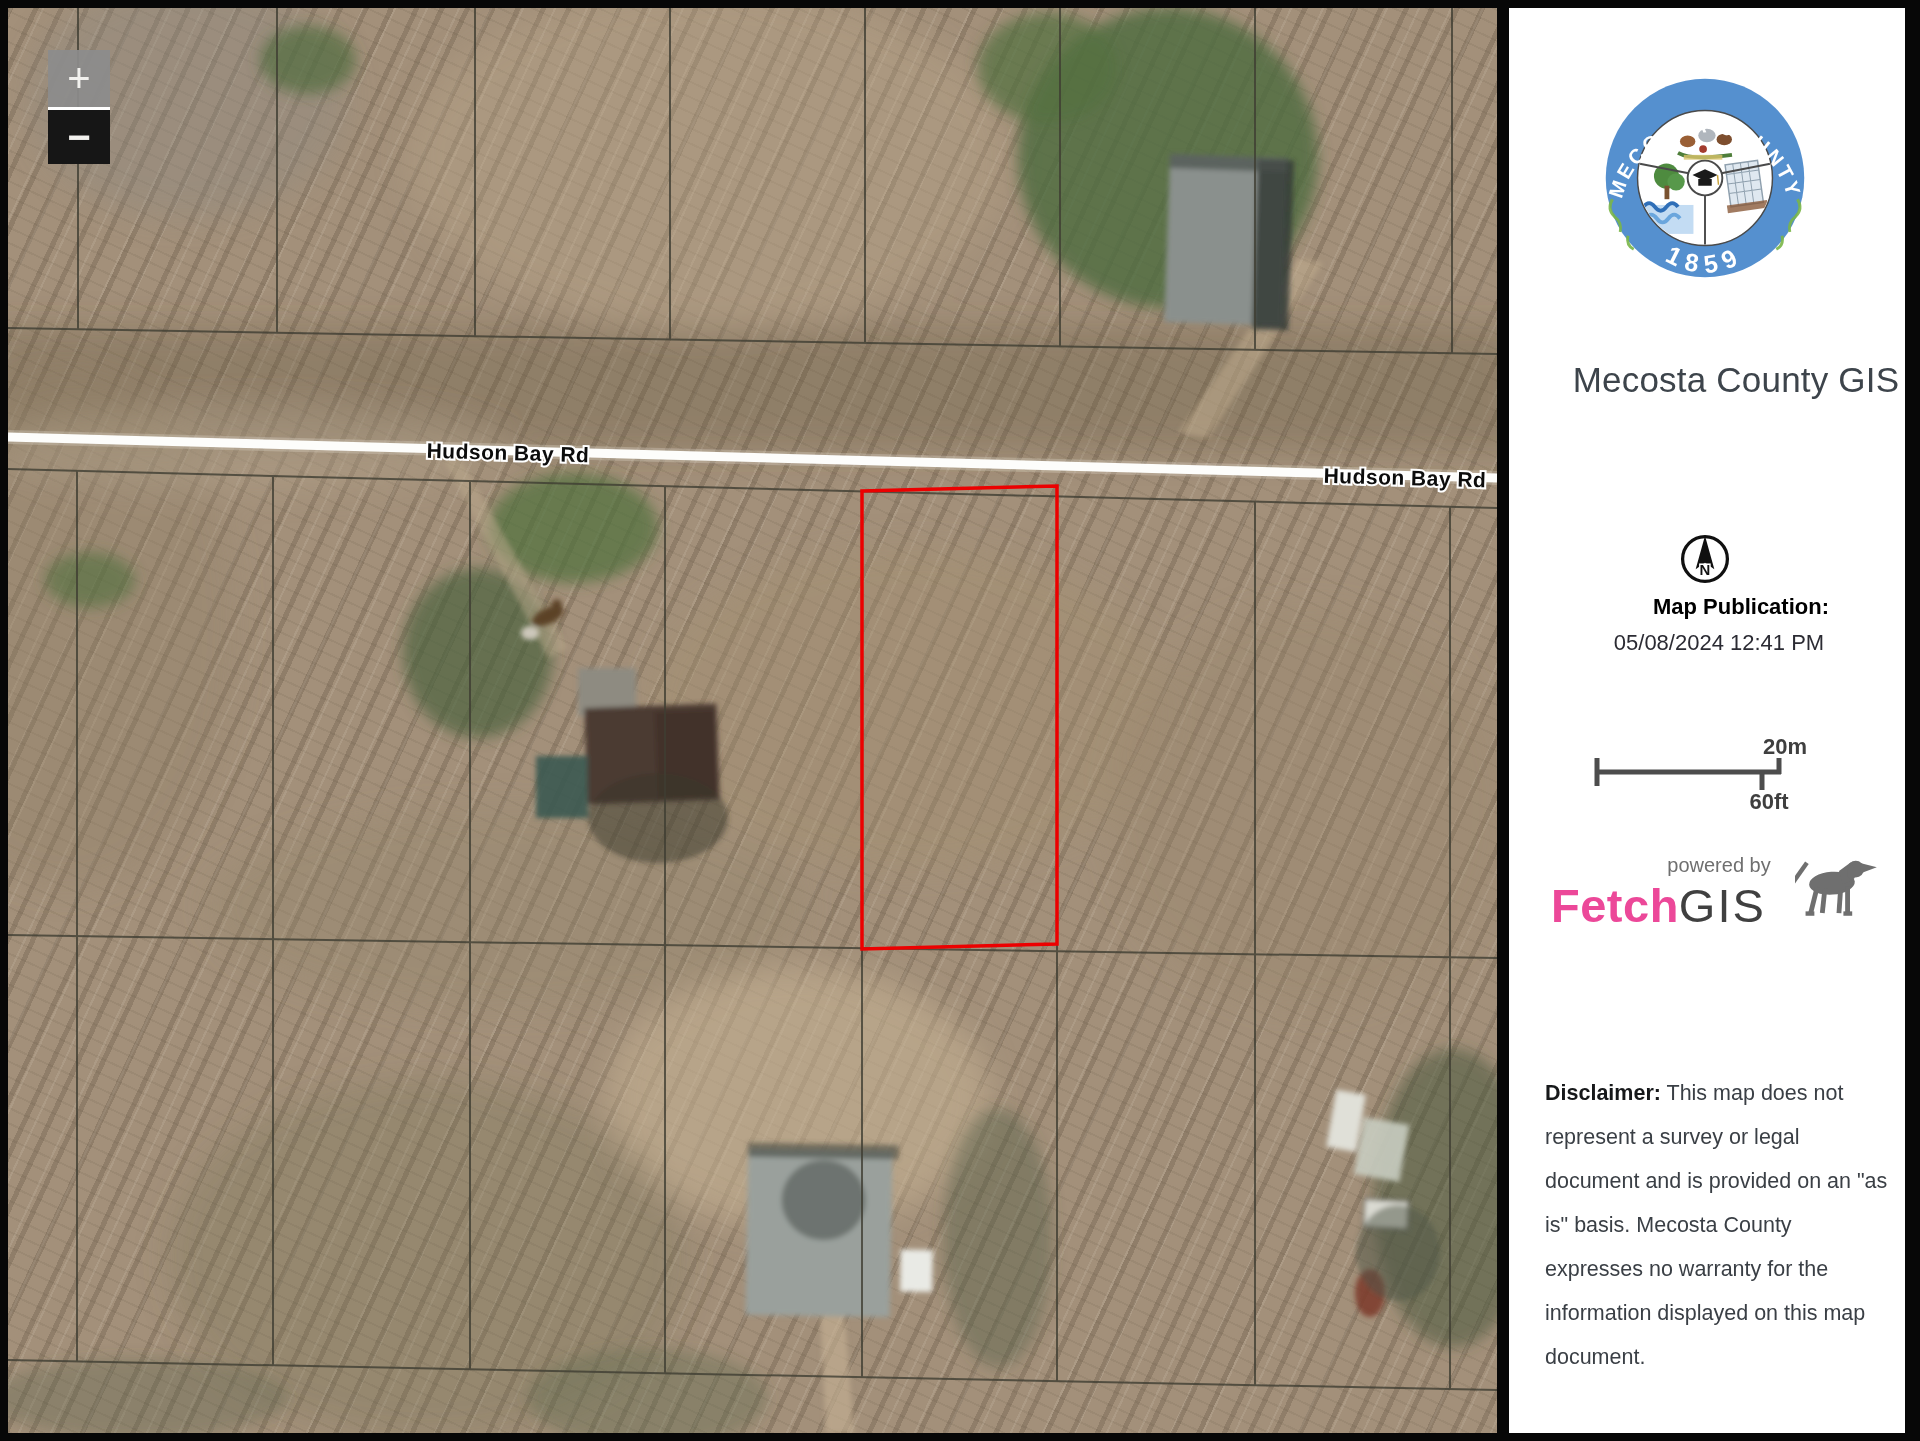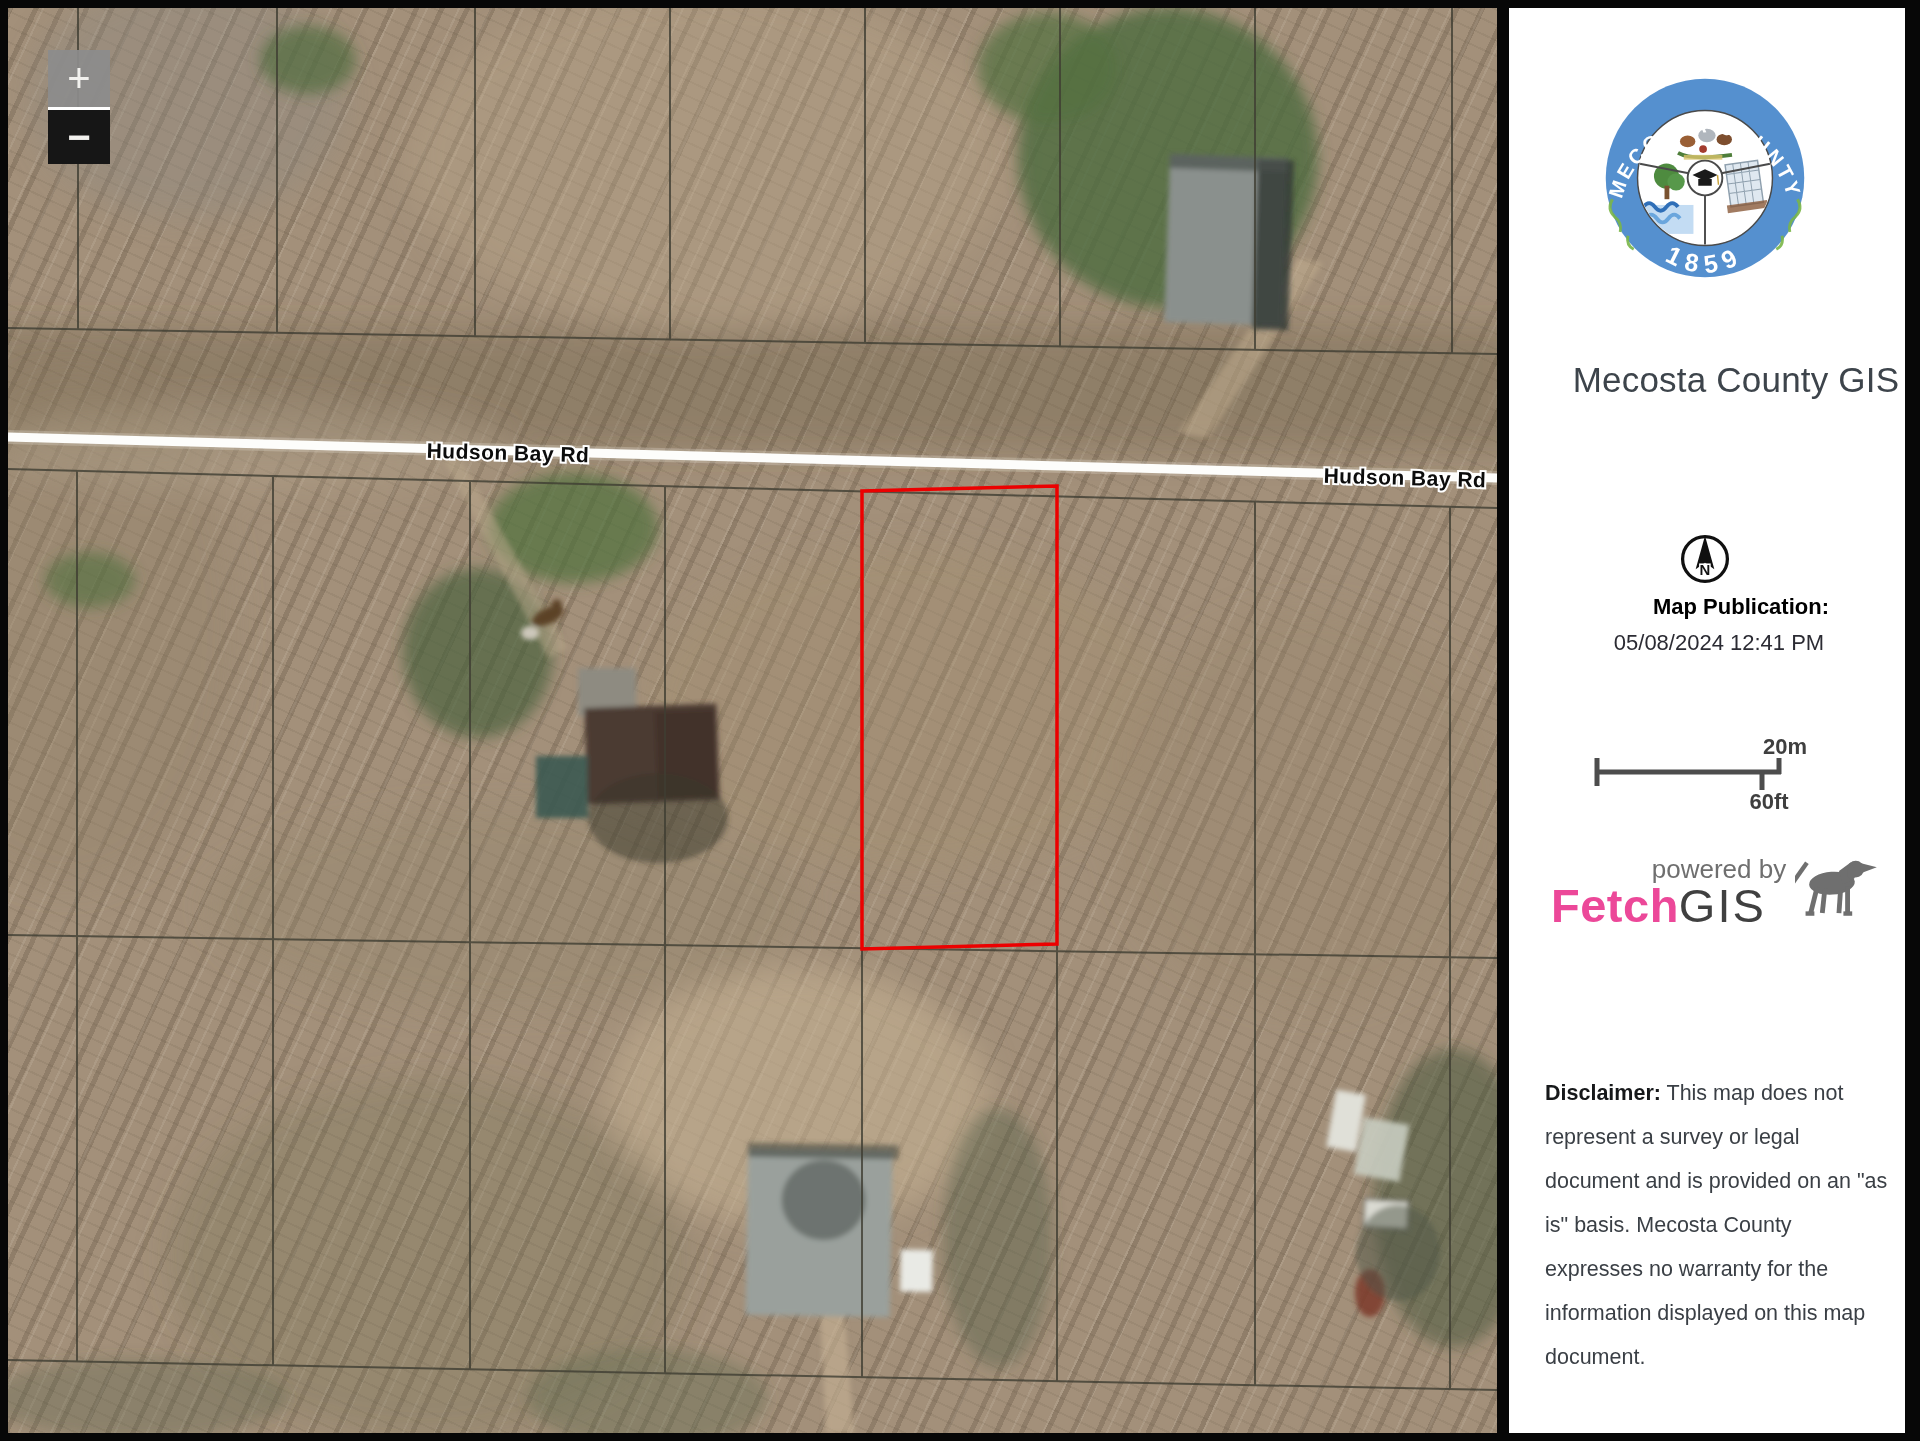--- a/index.html
+++ b/index.html
@@ -32,21 +32,21 @@
   .side-title { position:absolute; left:0; top:352px; width:396px; text-align:center;
                 font-size:35px; color:#3d444b; letter-spacing:.2px;margin-left:29px; }
   .north { position:absolute; left:168px; top:523px; width:56px; height:56px; }
   .pub-label { position:absolute; left:0; top:586px; width:464px; text-align:center;
                font-size:22px; font-weight:700; color:#000000; }
   .pub-date  { position:absolute; left:0; top:622px; width:396px; text-align:center;
                font-size:22px; color:#2b2b33;padding-left:24px; }
   .scalebar { position:absolute; left:0; top:722px; }
   .powered { position:absolute; left:0; top:838px; width:396px; height:95px; }
   .powered-by { position:absolute; left:130px; top:8px; width:160px; text-align:center;
-                font-size:26px; color:#6f6f6f; }
+                font-size:20px; color:#6f6f6f; }
   .brand { position:absolute; left:42px; top:32px; font-size:47px; letter-spacing:.5px; }
   .brand-bold  { font-weight:800; color:#ec4899; }
   .brand-light { font-weight:400; color:#404040; letter-spacing:2px; }
   .dog { position:absolute; left:286px; top:6px; width:88px; height:80px; }
   .disclaimer { position:absolute; left:36px; top:1063px; width:350px;
                 font-size:21.5px; line-height:44px; color:#3a3f45; }
   .disclaimer b { color:#16181a; }
 </style>
 </head>
 <body>

